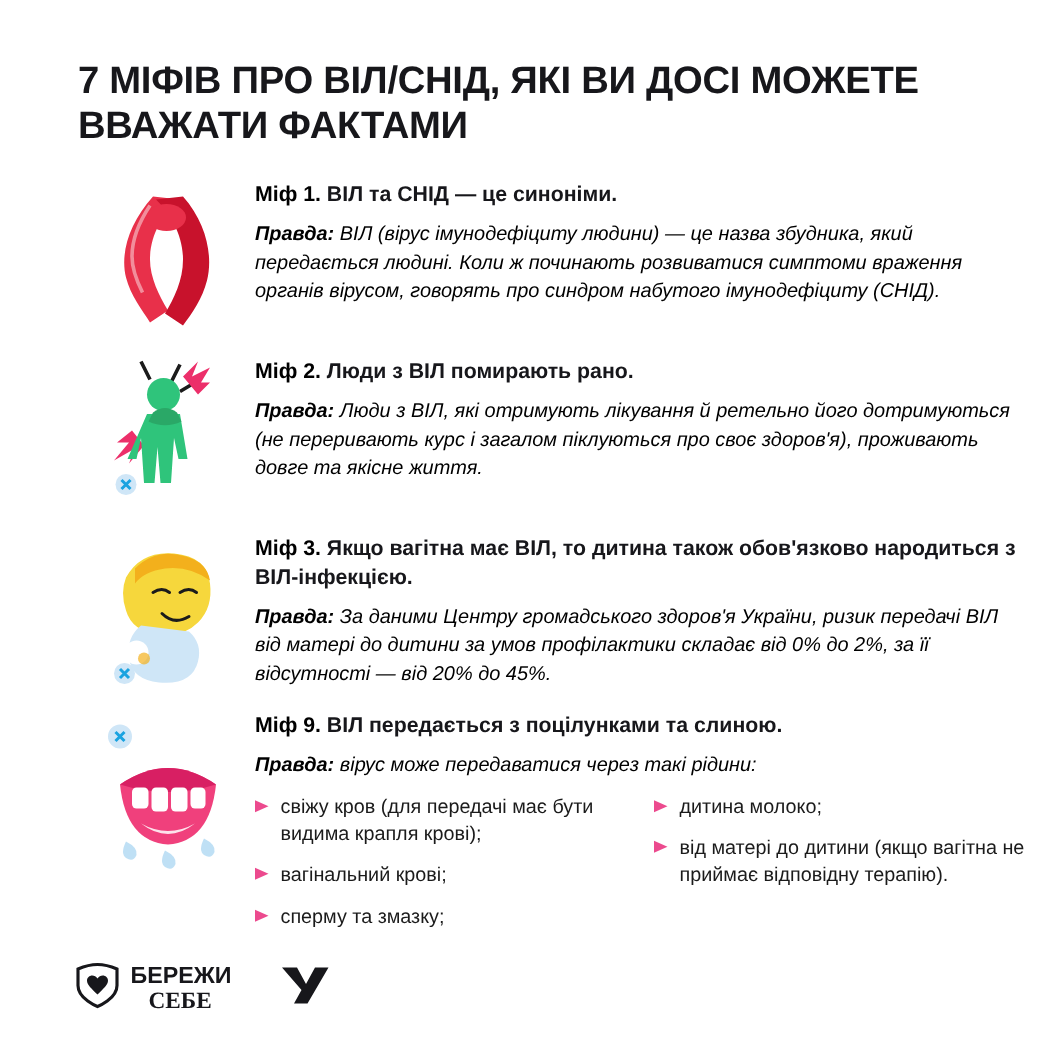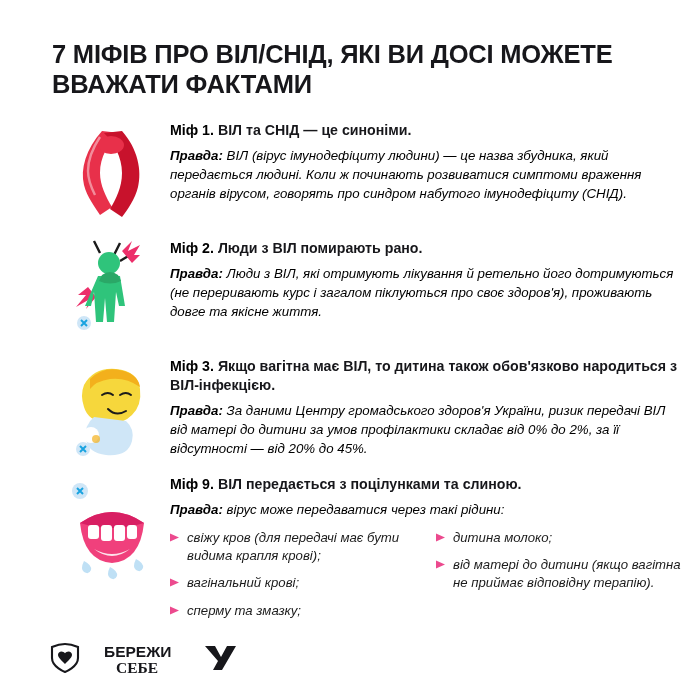--- a/index.html
+++ b/index.html
@@ -72,42 +72,41 @@
     gap: 18px;
     margin-top: 9px;
   }
   .col { flex: 1; }
   .bullet {
     display: flex;
     align-items: flex-start;
     margin-bottom: 9px;
     font-size: 13.2px;
     line-height: 1.38;
-    font-style: italic;
   }
   .arrow {
     width: 17px;
     min-width: 17px;
     padding-top: 3px;
   }
   .arrow svg { display: block; }
 
   
   .footer {
     position: absolute;
     left: 30px;
     bottom: 18px;
     display: flex;
     align-items: center;
     gap: 32px;
   }
   .logo-berezhy {
     display: flex;
     align-items: center;
-    gap: 24px;
+    gap: 7px;
   }
   .logo-text {
     font-size: 15.5px;
     font-weight: bold;
     line-height: 1.04;
     color: #17171b;
     text-transform: uppercase;
   }
   .logo-text .l2 { padding-left: 12px; display: block; font-family: Liberation Serif, serif; }
 

